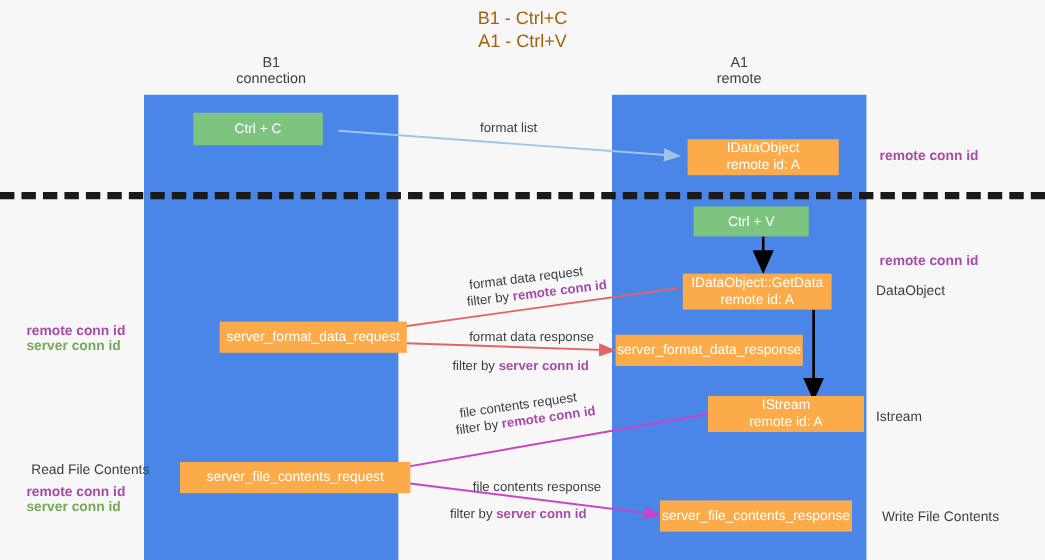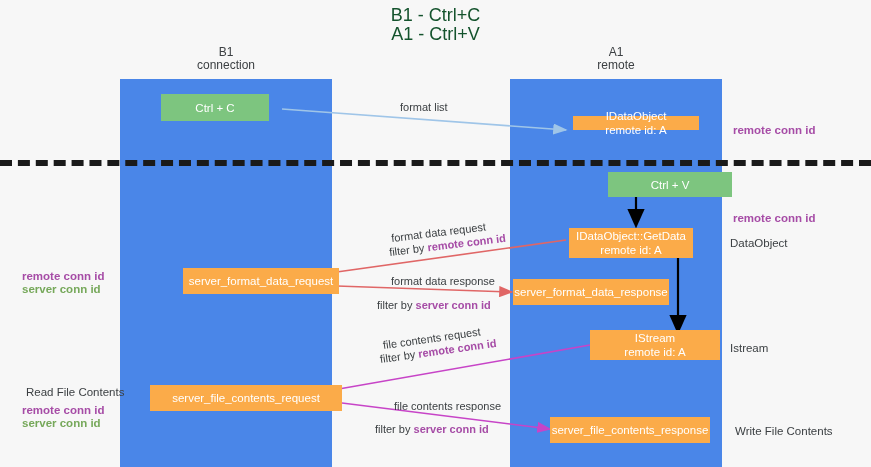--- a/index.html
+++ b/index.html
@@ -3,21 +3,21 @@
 <meta charset="utf-8">
 <style>
   html,body{margin:0;padding:0;background:#f7f7f7;}
   body{width:871px;height:467px;position:relative;overflow:hidden;
        font-family:"Liberation Sans","DejaVu Sans",sans-serif;color:#3c4043;}
   .stage{position:absolute;inset:0;}
   .lane{position:absolute;background:#4a86e8;}
   #lane-b1{left:120px;top:79px;width:212px;height:388px;}
   #lane-a1{left:510px;top:79px;width:212px;height:388px;}
   .title{position:absolute;left:0;top:6px;width:871px;text-align:center;
-         font-size:18px;line-height:19px;color:#14532d;}
+         font-size:15px;line-height:19px;color:#a16207;}
   .colhead{position:absolute;text-align:center;font-size:12px;
            line-height:13px;color:#3c4043;}
   #head-b1{left:120px;top:46px;width:212px;}
   #head-a1{left:510px;top:46px;width:212px;}
   .divider{position:absolute;left:0;top:160px;width:871px;height:0;
            border-top:6px dashed #1a1a1a;}
   .box{position:absolute;display:flex;flex-direction:column;
        align-items:center;justify-content:center;color:#fff;
        font-size:11.5px;line-height:14px;text-align:center;box-sizing:border-box;}
   .green{background:#7dc57f;}
@@ -76,26 +76,26 @@
     <line x1="308" y1="285" x2="512" y2="292" stroke="#e06666" stroke-width="1.6" marker-end="url(#ah-red)"></line>
     <line x1="678" y1="258" x2="678" y2="330" stroke="#000" stroke-width="2.2" marker-end="url(#ah-black)"></line>
     <line x1="590" y1="345" x2="316" y2="393" stroke="#c744c7" stroke-width="1.6" marker-end="url(#ah-mag)"></line>
     <line x1="310" y1="399" x2="550" y2="429" stroke="#c744c7" stroke-width="1.6" marker-end="url(#ah-mag)"></line>
   </svg>
 
   <div class="box green" id="b-ctrlc" style="left:161px;top:94px;width:108px;height:27px;">
     <span>Ctrl + C</span>
   </div>
 
-  <div class="box orange" id="b-idataobject" style="left:573px;top:116px;width:126px;height:14px;">
+  <div class="box orange" id="b-idataobject" style="left:573px;top:116px;width:126px;height:30px;">
     <span>IDataObject</span>
     <span>remote id: A</span>
   </div>
 
-  <div class="box green" id="b-ctrlv" style="left:578px;top:172px;width:124px;height:25px;margin-left:30px;">
+  <div class="box green" id="b-ctrlv" style="left:578px;top:172px;width:96px;height:25px;">
     <span>Ctrl + V</span>
   </div>
 
   <div class="box orange" id="b-getdata" style="left:569px;top:228px;width:124px;height:30px;">
     <span>IDataObject::GetData</span>
     <span>remote id: A</span>
   </div>
 
   <div class="box orange" id="b-sfdreq" style="left:152px;top:268px;width:156px;height:26px;margin-left:31px;">
     <span>server_format_data_request</span>

